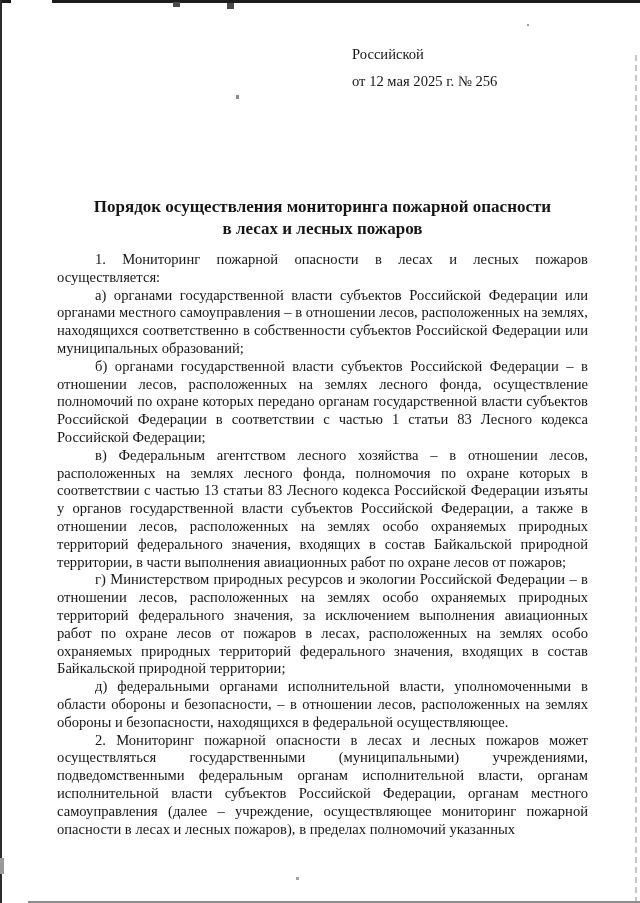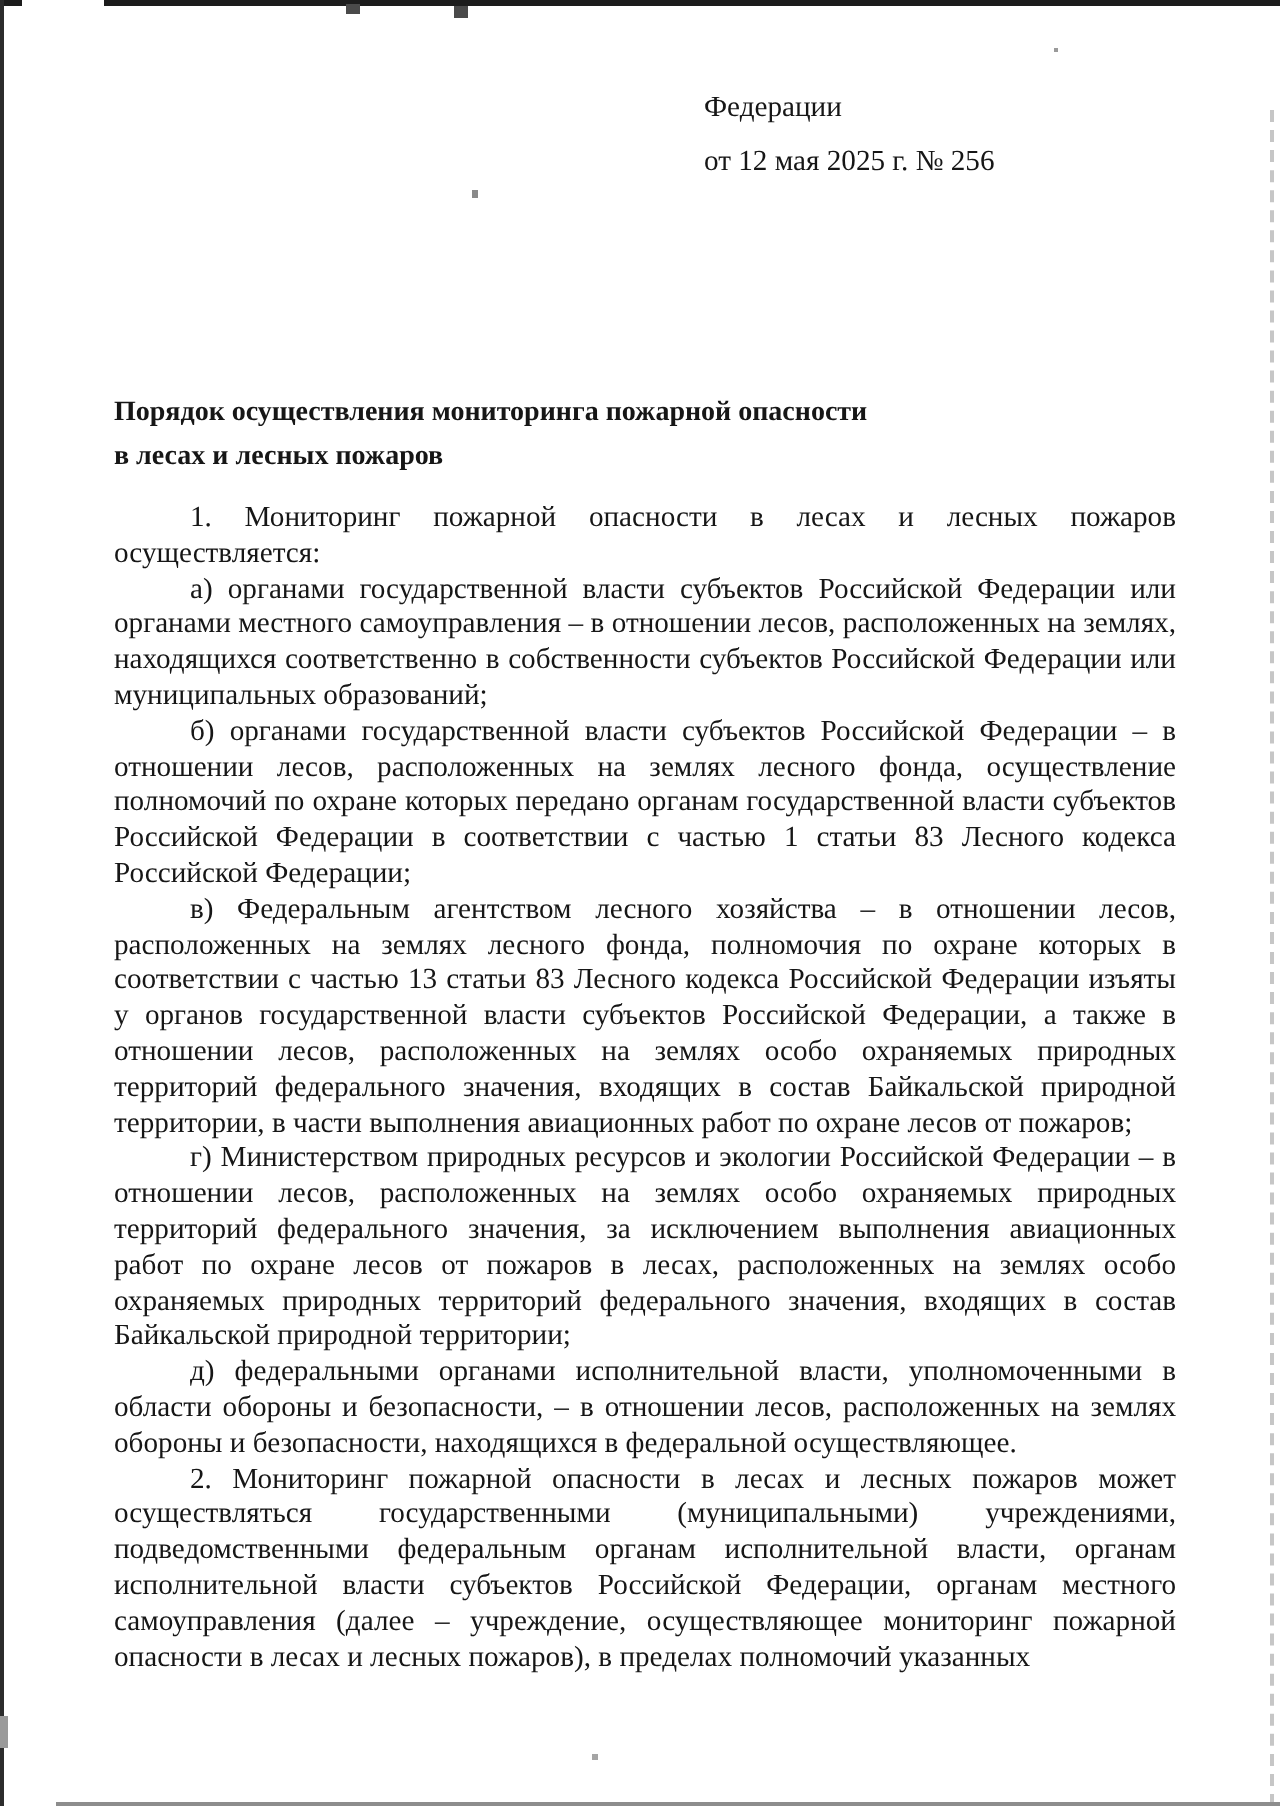--- a/index.html
+++ b/index.html
@@ -50,22 +50,22 @@
   
   .approval {
     position: absolute; left: 352px; top: 44px; width: 240px;
     font-size: 14.6px; line-height: 20px;
   }
   .approval .date-line { margin-top: 7px; }
 
   
   .doc-title {
     position: absolute; left: 57px; top: 196px; width: 531px;
-    text-align: left; font-weight: bold;
-    font-size: 14px; line-height: 21.5px;
+    text-align: center; font-weight: bold;
+    font-size: 17px; line-height: 21.5px;
   }
 
   
   .body-text {
     position: absolute; left: 57px; top: 251px; width: 531px; height: 618px;
     font-size: 14.6px; line-height: 17.8px;
     text-align: justify;
     overflow: hidden;
   }
   .body-text p {
@@ -84,21 +84,21 @@
   <div class="edge-right"></div>
   <div class="edge-bottom"></div>
   <div class="edge-bottom-left"></div>
   <div class="speck s1"></div>
   <div class="speck s2"></div>
   <div class="speck s3"></div>
   <div class="speck s4"></div>
   <div class="speck s5"></div>
 
   <div class="approval">
-    <div>Федерации</div>
+    <div>Российской</div>
     <div class="date-line">от 12 мая 2025 г. № 256</div>
   </div>
 
   <div class="doc-title">
     <div>Порядок осуществления мониторинга пожарной опасности</div>
     <div>в лесах и лесных пожаров</div>
   </div>
 
   <div class="body-text">
     <p>1. Мониторинг пожарной опасности в лесах и лесных пожаров осуществляется:</p>

